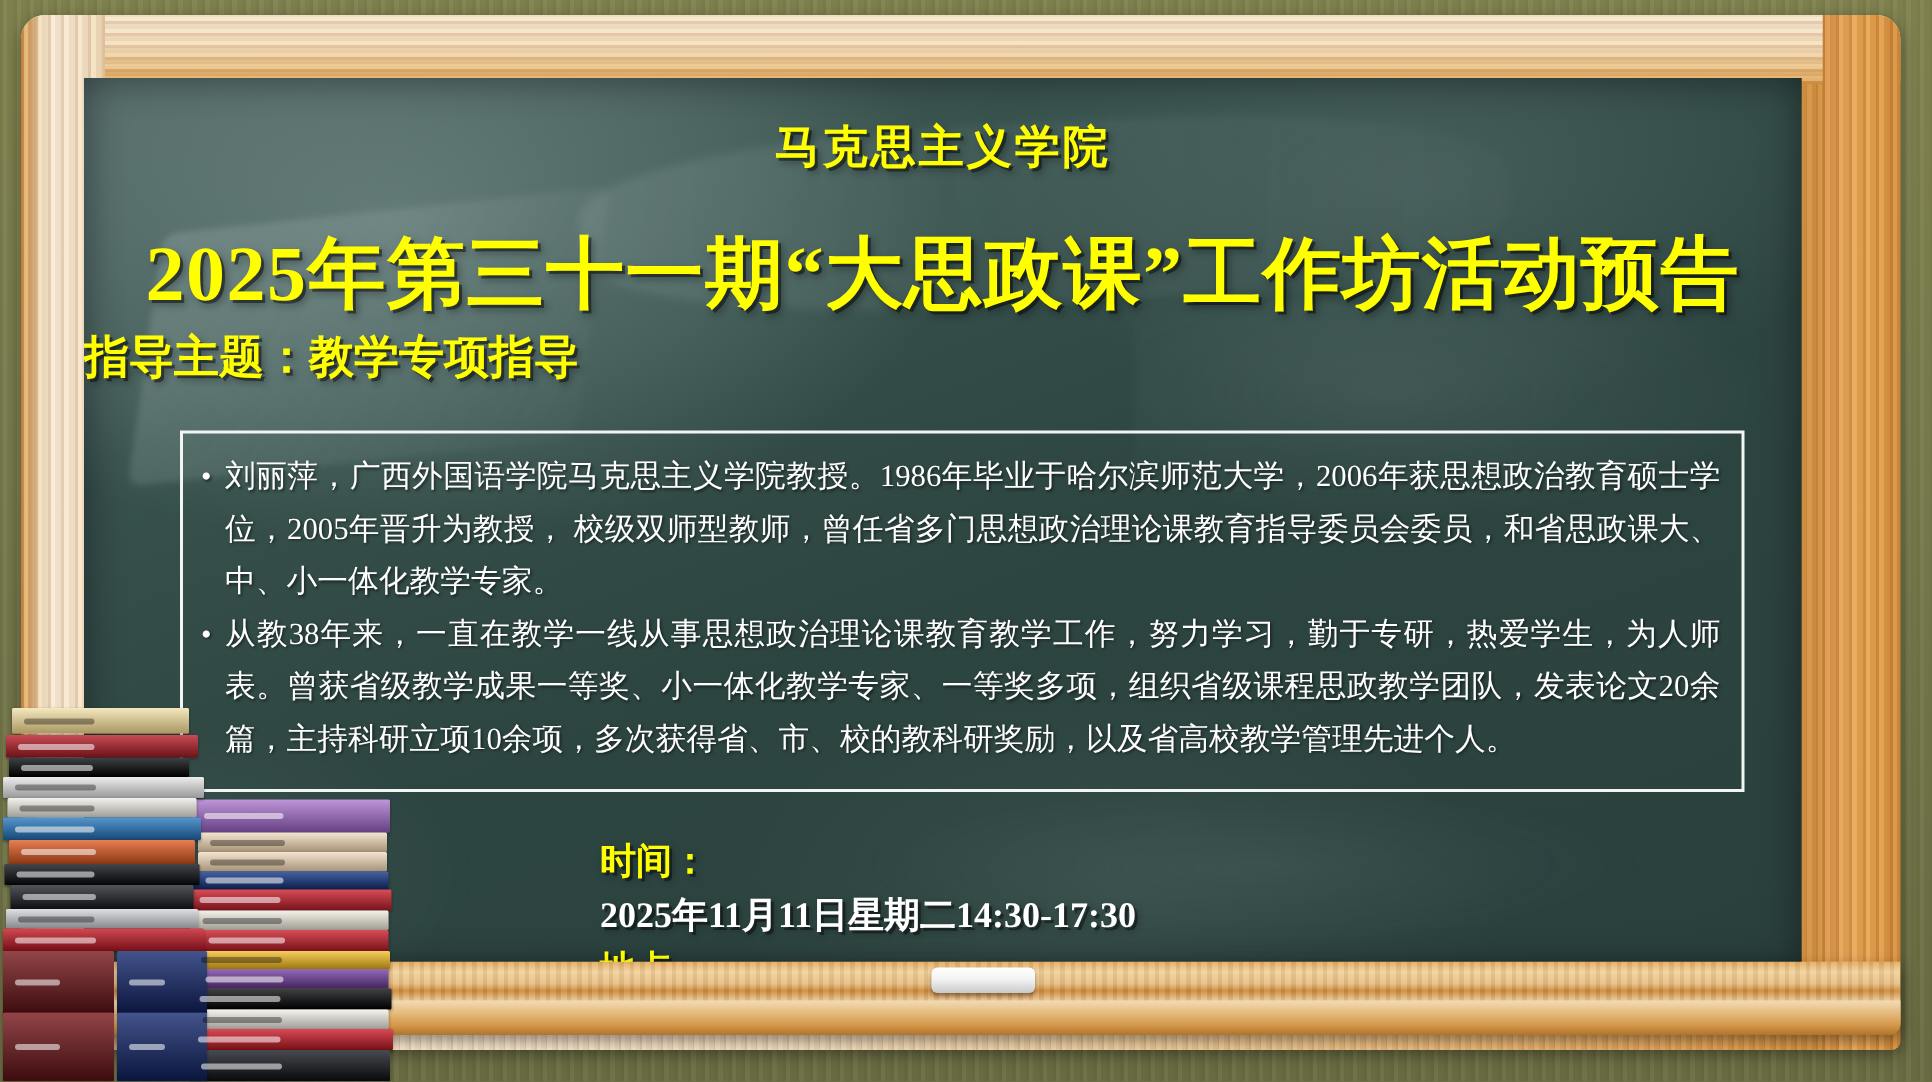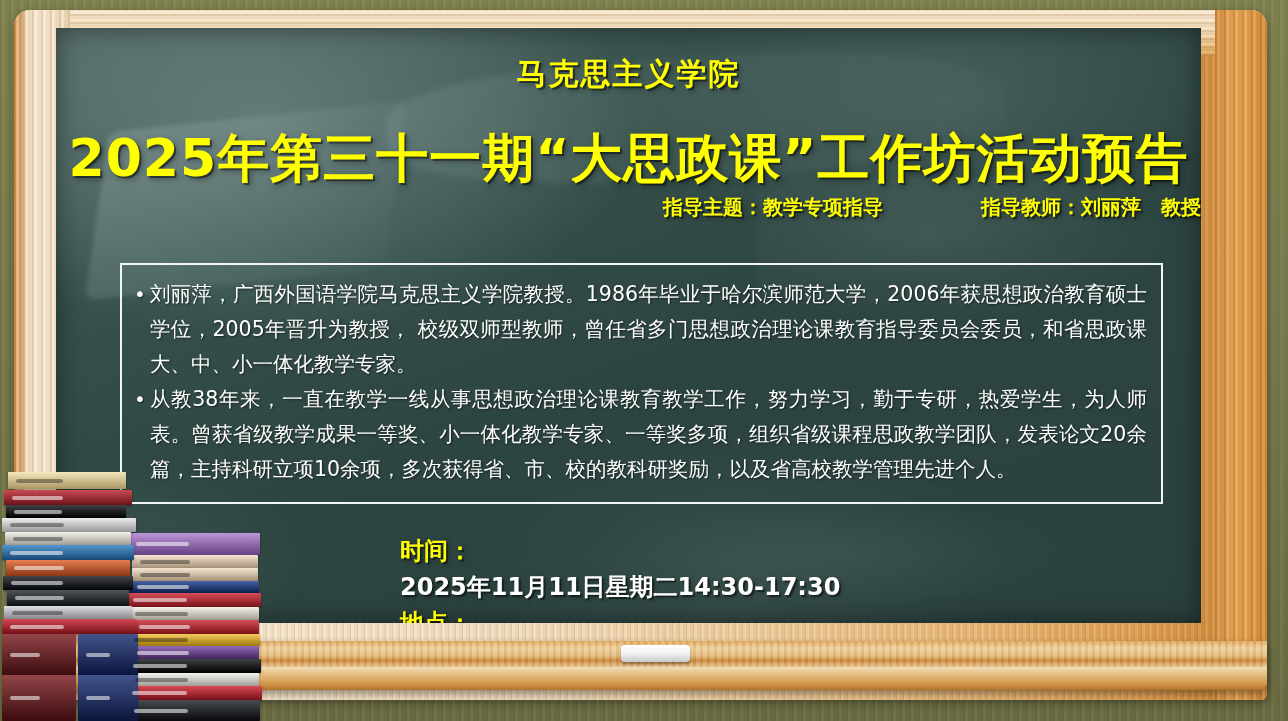--- a/index.html
+++ b/index.html
@@ -89,33 +89,34 @@
         rgba(255,230,190,0.25) 2px, rgba(255,230,190,0.25) 5px,
         rgba(170,95,28,0.10) 5px, rgba(170,95,28,0.10) 9px),
       linear-gradient(90deg, #c9883f 0%, #e3ae6b 6%, #cfa06a 11%,
                       #f1e0c3 22%, #f8efdf 40%, #f5e8d3 70%, #efdcbd 100%);
   }
 
   
   .board {
     position: absolute;
     left: 56px;
-    top: 28px;
+    top: 52px;
     width: 1145px;
     height: 595px;
     background:
       radial-gradient(ellipse 520px 300px at 18% 16%,
         rgba(205,225,225,0.26) 0%, rgba(190,215,215,0.12) 45%, rgba(0,0,0,0) 72%),
       radial-gradient(ellipse 420px 220px at 78% 12%,
         rgba(200,220,220,0.12) 0%, rgba(0,0,0,0) 70%),
       radial-gradient(ellipse 380px 200px at 60% 92%,
         rgba(190,215,210,0.07) 0%, rgba(0,0,0,0) 70%),
       linear-gradient(160deg, #4c6360 0%, #37514c 26%, #2d4541 55%, #2a403d 100%);
     box-shadow: inset 0 0 26px rgba(0,0,0,0.45);
     overflow: hidden;
+    font-family: Liberation Serif, serif;
   }
   
   .smudge { position:absolute; pointer-events:none; }
   .smudge.a {
     left: 40px; top: 90px; width: 300px; height: 165px;
     background: linear-gradient(115deg, rgba(225,240,240,0.16), rgba(225,240,240,0.02));
     transform: rotate(-6deg) skewX(-14deg);
     border-radius: 10px;
     filter: blur(2px);
   }
@@ -150,22 +151,22 @@
     text-shadow: 2px 2px 0 rgba(0,0,0,0.45), 3px 3px 5px rgba(0,0,0,0.35);
   }
   .hdr-main {
     position:absolute; left:0; right:0; top:96px;
     font-size: 52px; letter-spacing: 1px;
     text-shadow: 2px 2px 0 rgba(0,0,0,0.45), 3px 3px 6px rgba(0,0,0,0.35);
     white-space: nowrap;
   }
   .hdr-sub {
     position:absolute; left:0; right:0; top:166px;
-    font-size: 20px;
-    display:flex; justify-content:flex-end; align-items:baseline;
+    font-size: 30px;
+    display:flex; justify-content:space-between; align-items:baseline;
     text-shadow: 2px 2px 0 rgba(0,0,0,0.45), 3px 3px 5px rgba(0,0,0,0.35);
   }
   .hdr-sub .seg1 { margin-right: 98px; }
 
   
   .bio-box {
     position: absolute;
     left: 64px;
     top: 235px;
     width: 1043px;
@@ -272,21 +273,20 @@
     <div class="smudge c"></div>
     <div class="smudge d"></div>
     <div class="smudge e"></div>
 
     <div class="hdr hdr-org">马克思主义学院</div>
 
     <div class="hdr hdr-main">2025年第三十一期“大思政课”工作坊活动预告</div>
 
     <div class="hdr hdr-sub">
       <span class="seg1">指导主题：教学专项指导</span>
-      <span>指导教师：刘丽萍　教授</span>
     </div>
 
     <div class="bio-box">
       <div class="bio-item">
         <span class="bio-bullet">•</span>
         <span class="bio-text">刘丽萍，广西外国语学院马克思主义学院教授。1986年毕业于哈尔滨师范大学，2006年获思想政治教育硕士学位，2005年晋升为教授， 校级双师型教师，曾任省多门思想政治理论课教育指导委员会委员，和省思政课大、中、小一体化教学专家。</span>
       </div>
       <div class="bio-item">
         <span class="bio-bullet">•</span>
         <span class="bio-text">从教38年来，一直在教学一线从事思想政治理论课教育教学工作，努力学习，勤于专研，热爱学生，为人师表。曾获省级教学成果一等奖、小一体化教学专家、一等奖多项，组织省级课程思政教学团队，发表论文20余篇，主持科研立项10余项，多次获得省、市、校的教科研奖励，以及省高校教学管理先进个人。</span>

